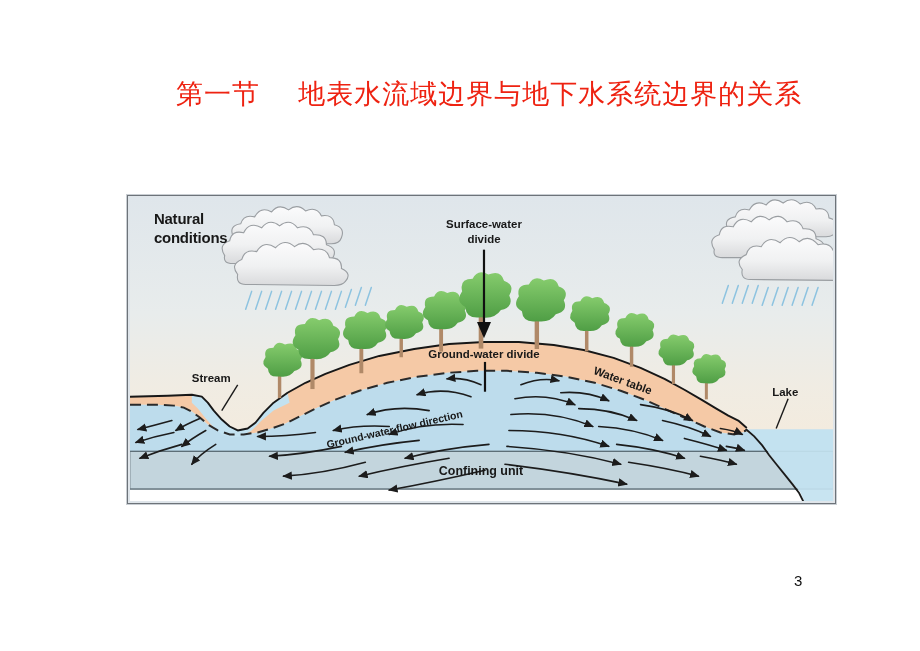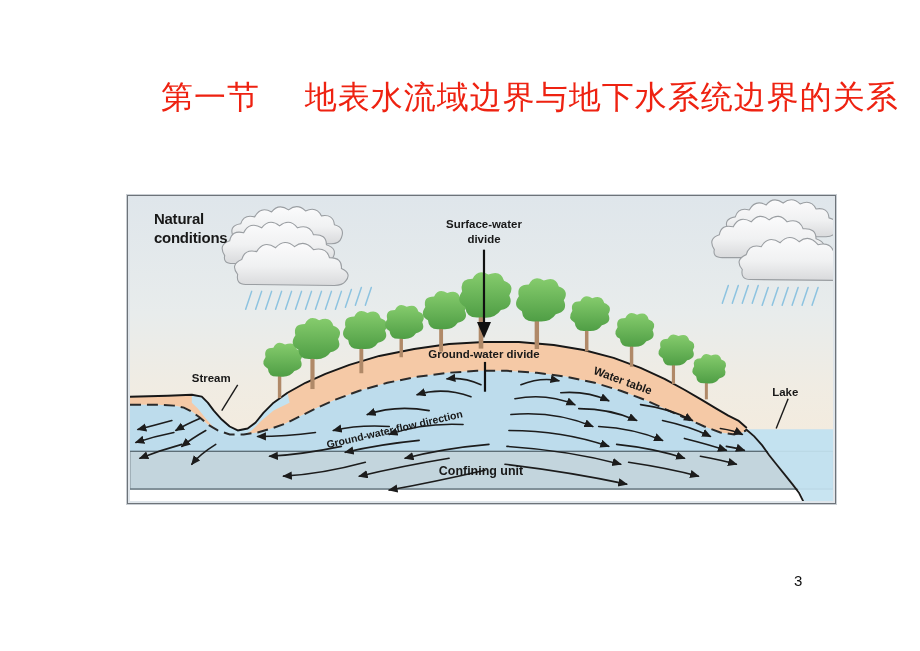--- a/index.html
+++ b/index.html
@@ -16,24 +16,24 @@
   }
   #slide {
     position: relative;
     width: 920px;
     height: 651px;
     background: #ffffff;
   }
   
   #slide-title {
     position: absolute;
-    left: 161px;
+    left: 176px;
     top: 78px;
     font-family: "DejaVu Serif", "Liberation Serif", serif;
-    font-size: 32px;
+    font-size: 27px;
     font-weight: 400;
     color: #ee2211;
     letter-spacing: 1px;
     white-space: pre;
     line-height: 1.2;
   }
   
   #page-number {
     position: absolute;
     left: 794px;

